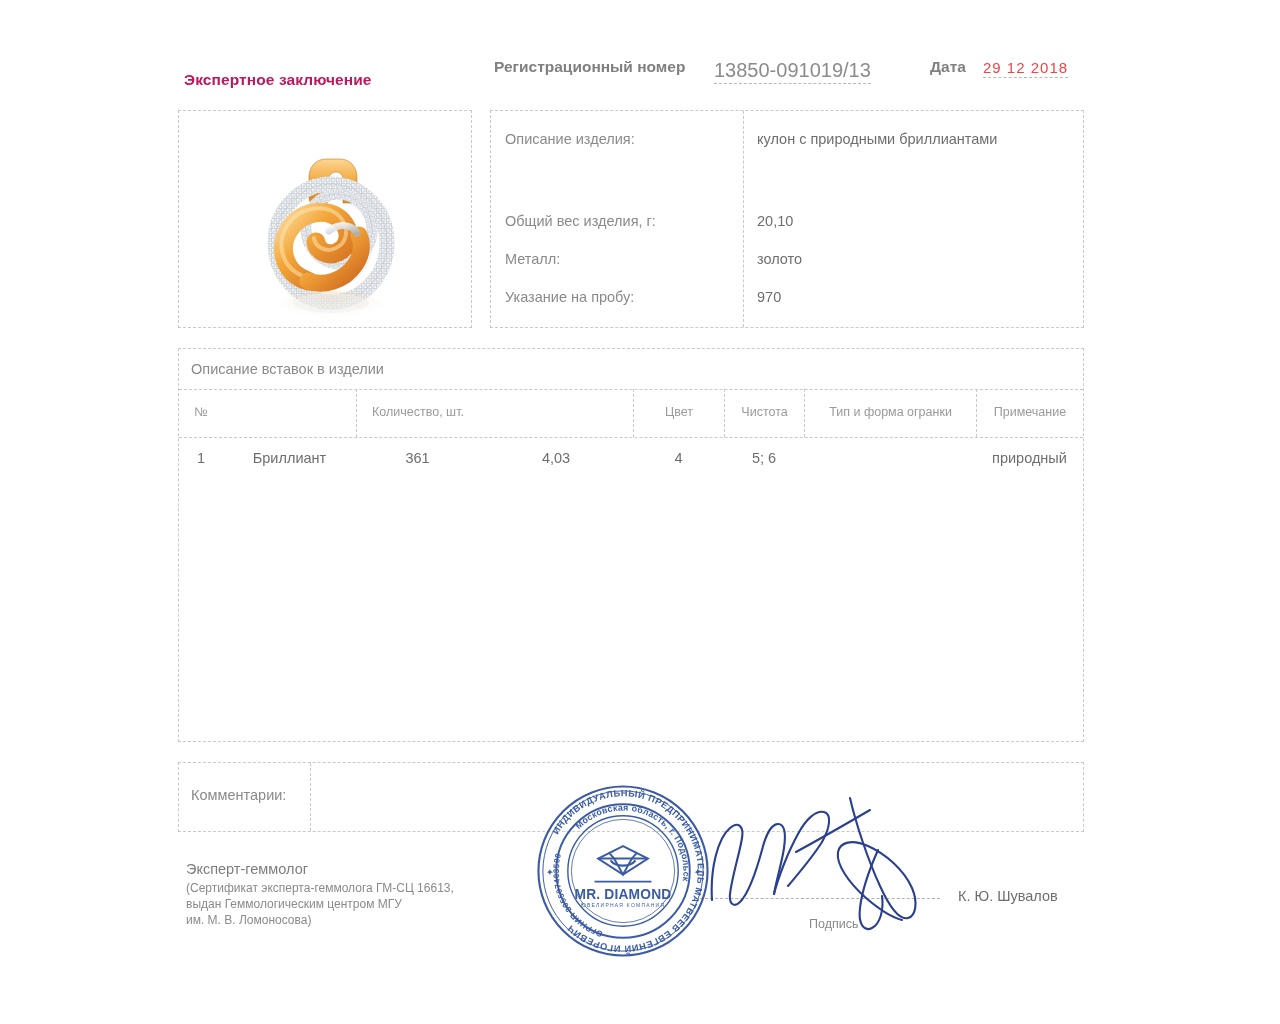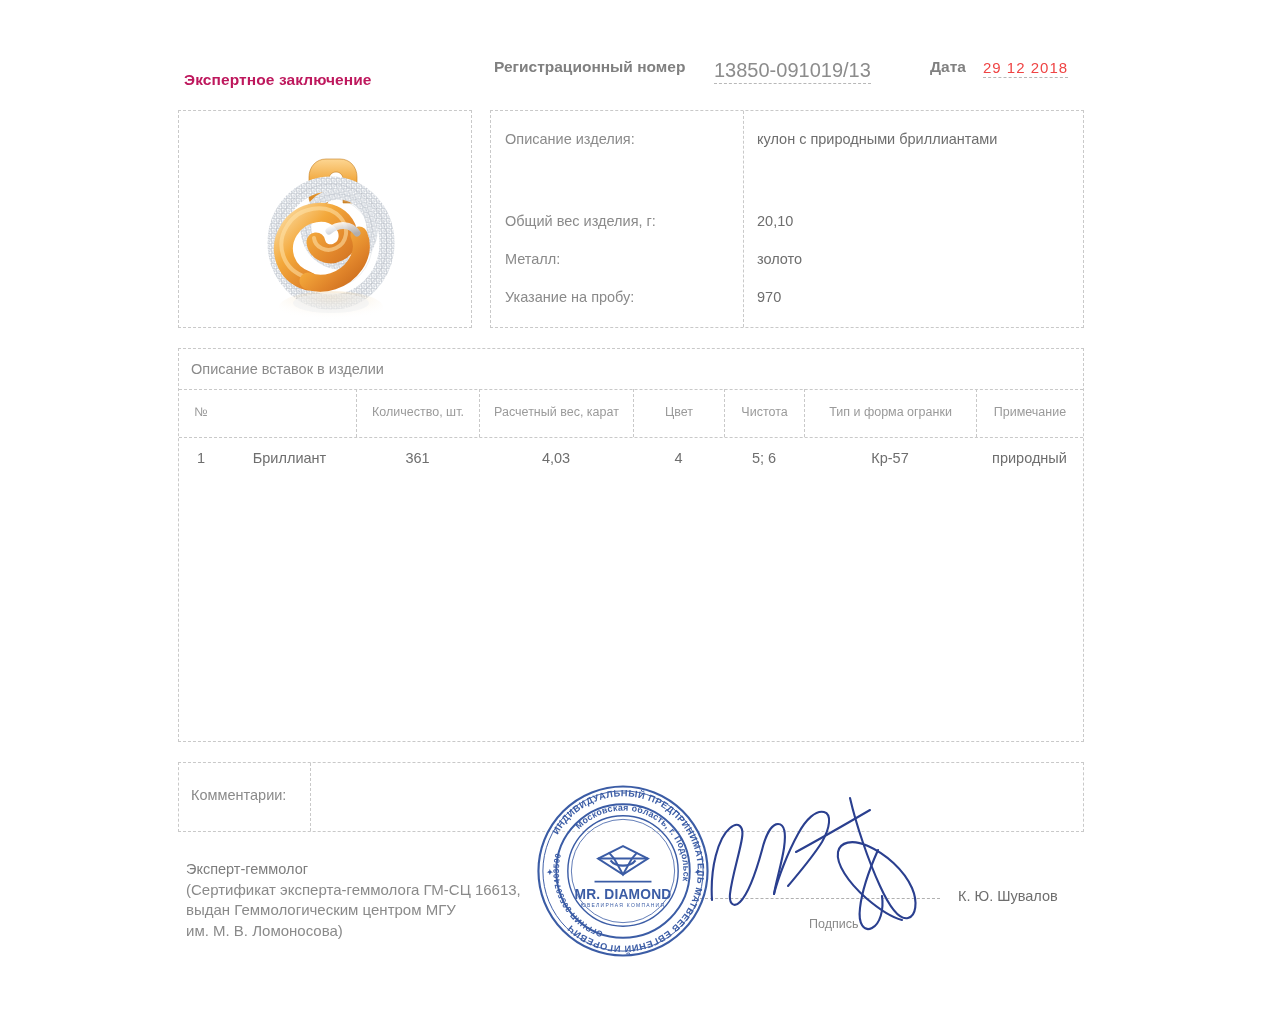--- a/index.html
+++ b/index.html
@@ -211,21 +211,21 @@
   
   .expert-title {
     position: absolute;
     left: 186px; top: 861px;
     font-size: 14.5px;
     color: #7d7d7d;
   }
   .expert-cert {
     position: absolute;
     left: 186px; top: 880px;
-    font-size: 15px;
+    font-size: 12px;
     color: #8a8a8a;
     line-height: 1.35;
     white-space: pre-line;
   }
   .sign-line {
     position: absolute;
     left: 700px; top: 898px;
     width: 240px; height: 0;
     border-top: 1px dashed #b0b0b0;
   }
@@ -341,35 +341,33 @@
   </div>
 
   <div class="table-box">
     <div class="table-caption">Описание вставок в изделии</div>
     <div class="thead-line-top"></div>
     <div class="thead-line-bottom"></div>
 
     <div class="thead">
       <div class="th" style="left:0px;width:44px;">№</div>
       <div class="th divider" style="left:177px;width:123px;">Количество, шт.</div>
-      <div class="th divider" style="left:300px;width:154px;">Расчетный вес, карат</div>
       <div class="th divider" style="left:454px;width:91px;">Цвет</div>
       <div class="th divider" style="left:545px;width:80px;">Чистота</div>
       <div class="th divider" style="left:625px;width:172px;">Тип и форма огранки</div>
       <div class="th divider" style="left:797px;width:107px;">Примечание</div>
     </div>
 
     <div class="tr">
       <div class="td" style="left:0px;width:44px;">1</div>
       <div class="td" style="left:44px;width:133px;">Бриллиант</div>
       <div class="td" style="left:177px;width:123px;">361</div>
       <div class="td" style="left:300px;width:154px;">4,03</div>
       <div class="td" style="left:454px;width:91px;">4</div>
       <div class="td" style="left:545px;width:80px;">5; 6</div>
-      <div class="td" style="left:625px;width:172px;">Кр-57</div>
       <div class="td" style="left:797px;width:107px;">природный</div>
     </div>
   </div>
 
   <div class="comments-box">
     <div class="comments-divider"></div>
     <div class="comments-label">Комментарии:</div>
     <div class="comments-value"></div>
   </div>
 

